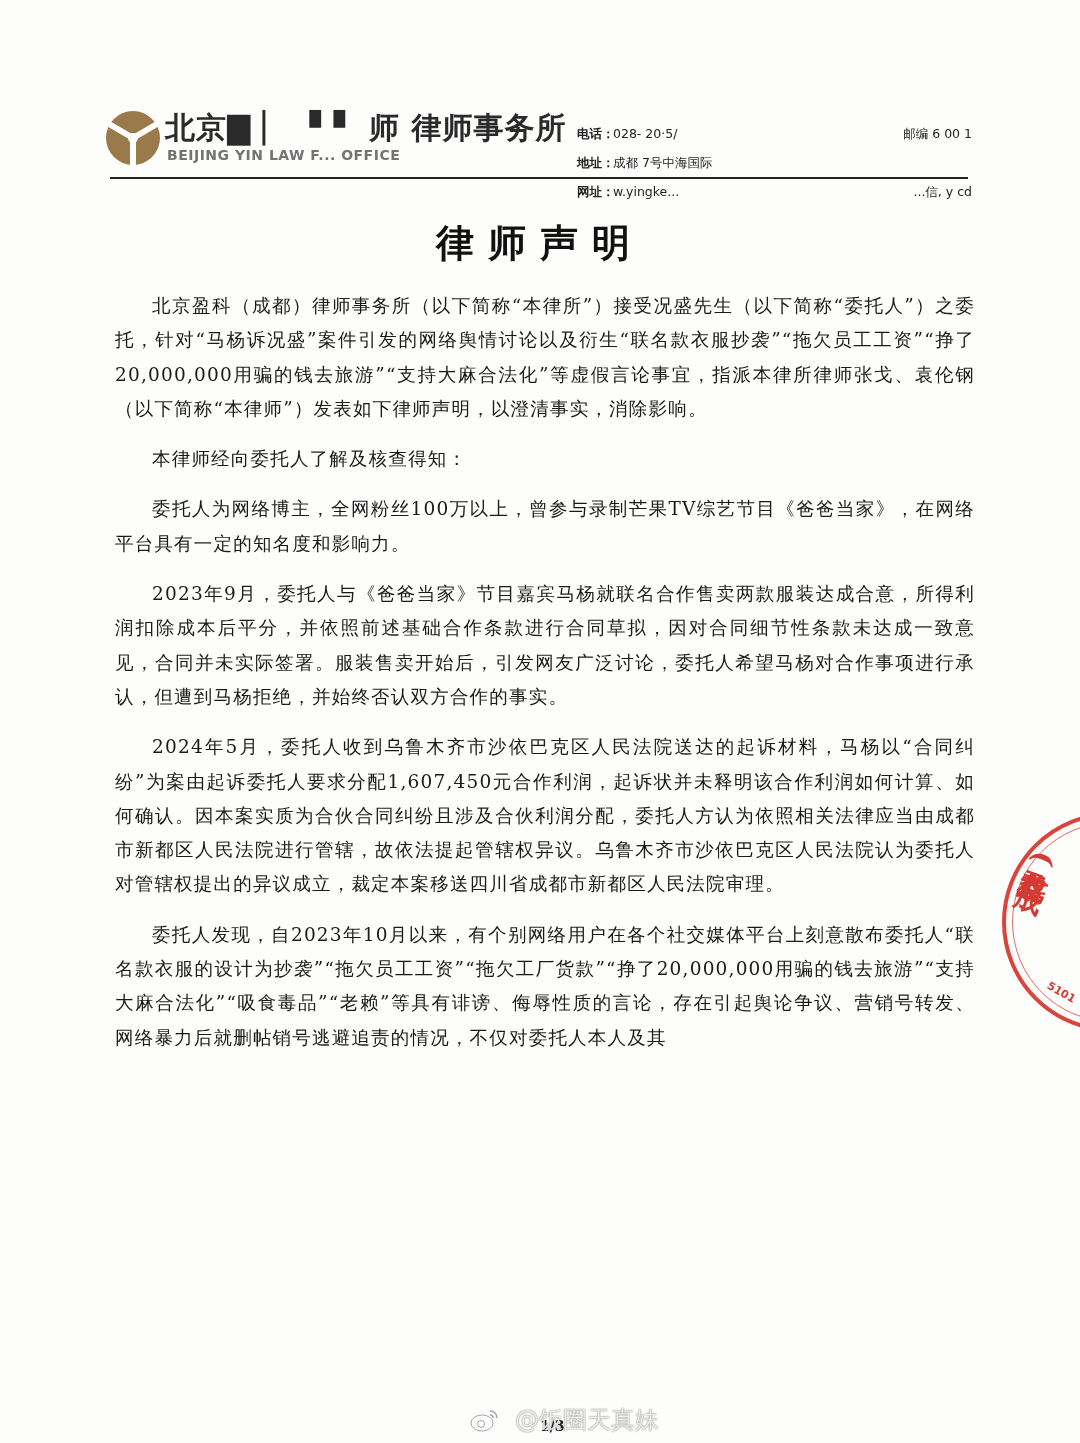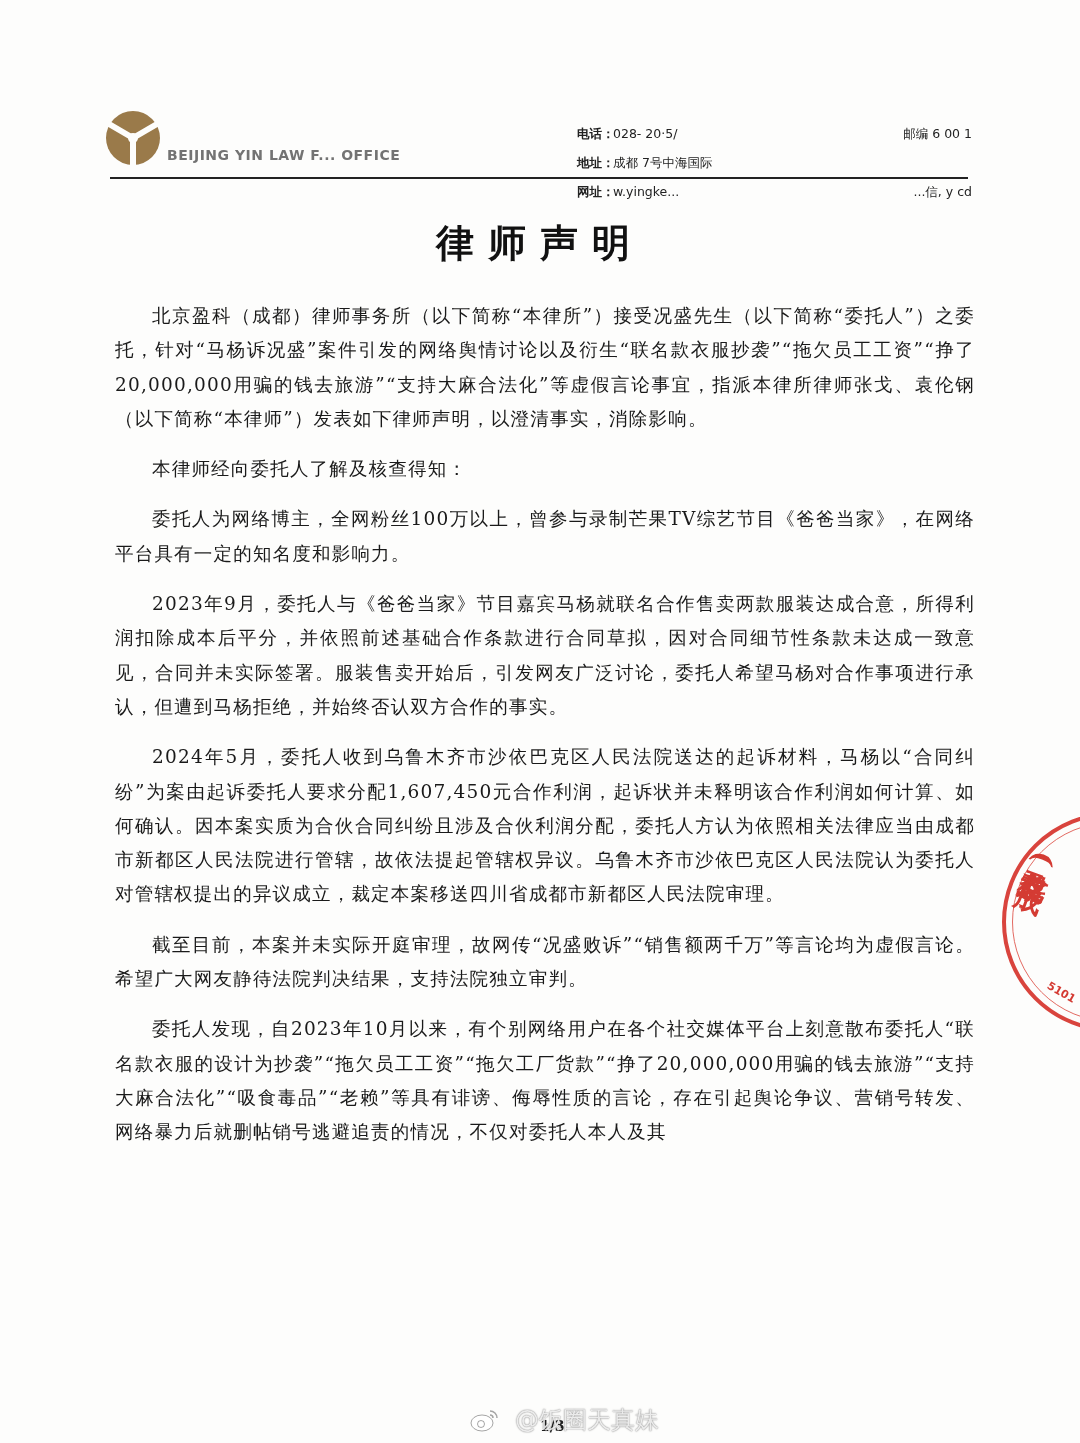--- a/index.html
+++ b/index.html
@@ -14,39 +14,40 @@
   .firm-cn { position:absolute; left:60px; top:8px; font-family:"DejaVu Sans","Liberation Sans",sans-serif; font-weight:bold; font-size:30px; color:#2a2a2a; letter-spacing:1px; white-space:nowrap; }
   .firm-en { position:absolute; left:62px; top:47px; font-family:"DejaVu Sans","Liberation Sans",sans-serif; font-weight:bold; font-size:14px; color:#737373; letter-spacing:0.5px; white-space:nowrap; }
   .contact { position:absolute; left:472px; top:12px; font-family:"DejaVu Sans","Liberation Sans",sans-serif; font-size:12.5px; line-height:15px; color:#222; width:400px; }
   .contact .row { display:flex; white-space:nowrap;margin-top:14px; }
   .contact .lbl { font-weight:bold; width:36px; }
   .contact .val { flex:1; }
   .contact .right { position:absolute; right:5px; }
   .head-rule { position:absolute; left:110px; top:177px; width:858px; height:2px; background:#222; }
   .title { position:absolute; left:0; top:218px; width:1080px; text-align:center; font-family:"DejaVu Sans","Liberation Sans",sans-serif; font-weight:bold; font-size:38px; letter-spacing:14px; color:#111; }
   .content { position:absolute; left:115px; top:283px; width:860px; font-size:18.5px; line-height:34.3px; letter-spacing:1.2px; text-align:justify; }
-  .para { text-indent:2em; margin:16px 0 16px 0; }
+  .para { text-indent:2em; margin:6px 0 16px 0; }
   .heading { font-weight:normal; text-indent:2em; margin:0 0 16px 0; font-family:"DejaVu Sans","Liberation Sans",sans-serif; }
   .seal { position:absolute; left:1002px; top:812px; width:220px; height:220px; border-radius:50%; border:4px solid #d9443d; box-sizing:border-box; }
   .seal-inner { position:absolute; left:6px; top:6px; right:6px; bottom:6px; border-radius:50%; border:1.5px solid #e36a62; }
   .seal-text { position:absolute; left:18px; top:36px; color:#d43b33; font-size:28px; font-weight:bold; writing-mode:vertical-rl; transform:rotate(20deg); font-family:"DejaVu Serif",serif; }
   .seal-num { position:absolute; left:40px; top:170px; color:#d43b33; font-size:11px; font-weight:bold; transform:rotate(30deg); font-family:"DejaVu Sans",sans-serif; }
   .page-num { position:absolute; left:540px; top:1418px; font-size:14px; font-weight:bold; color:#222; }
   .watermark { position:absolute; left:470px; top:1404px; font-family:"DejaVu Sans","Liberation Sans",sans-serif; font-size:24px; color:rgba(255,255,255,0.85); text-shadow:0 0 2px rgba(0,0,0,0.35),0 0 1px rgba(0,0,0,0.4); display:flex; align-items:center; gap:15px; white-space:nowrap; }
   .weibo-icon { width:30px; height:26px; }
 </style>
 </head>
 <body>
 
 <div class="letterhead">
   <svg class="logo" viewBox="0 0 56 56">
     <circle cx="28" cy="28" r="27" fill="#9a7a4a"></circle>
     <path d="M28 28 L28 55 M28 28 L4 14 M28 28 L52 14" stroke="#fdfdfc" stroke-width="6" fill="none"></path>
     <circle cx="28" cy="28" r="5" fill="#fdfdfc"></circle>
   </svg>
+  <div class="firm-cn">北京▇ ▏ ▝ ▘ 师 律师事务所</div>
   <div class="firm-en">BEIJING YIN   LAW F...            OFFICE</div>
   <div class="contact">
     <div class="row">
       <span class="lbl">电话：</span>
       <span class="val">028-     20·5/</span>
       <span class="right"><span>邮编</span> <span>6  00 1</span></span>
     </div>
     <div class="row">
       <span class="lbl">地址：</span>
       <span class="val">成都             7号中海国际</span>
@@ -61,21 +62,20 @@
 <div class="head-rule"></div>
 
 <div class="title">律师声明</div>
 
 <div class="content">
   <p class="para">北京盈科（成都）律师事务所（以下简称“本律所”）接受况盛先生（以下简称“委托人”）之委托，针对“马杨诉况盛”案件引发的网络舆情讨论以及衍生“联名款衣服抄袭”“拖欠员工工资”“挣了20,000,000用骗的钱去旅游”“支持大麻合法化”等虚假言论事宜，指派本律所律师张戈、袁伦钢（以下简称“本律师”）发表如下律师声明，以澄清事实，消除影响。</p>
   <p class="heading">本律师经向委托人了解及核查得知：</p>
   <p class="para">委托人为网络博主，全网粉丝100万以上，曾参与录制芒果TV综艺节目《爸爸当家》，在网络平台具有一定的知名度和影响力。</p>
   <p class="para">2023年9月，委托人与《爸爸当家》节目嘉宾马杨就联名合作售卖两款服装达成合意，所得利润扣除成本后平分，并依照前述基础合作条款进行合同草拟，因对合同细节性条款未达成一致意见，合同并未实际签署。服装售卖开始后，引发网友广泛讨论，委托人希望马杨对合作事项进行承认，但遭到马杨拒绝，并始终否认双方合作的事实。</p>
   <p class="para">2024年5月，委托人收到乌鲁木齐市沙依巴克区人民法院送达的起诉材料，马杨以“合同纠纷”为案由起诉委托人要求分配1,607,450元合作利润，起诉状并未释明该合作利润如何计算、如何确认。因本案实质为合伙合同纠纷且涉及合伙利润分配，委托人方认为依照相关法律应当由成都市新都区人民法院进行管辖，故依法提起管辖权异议。乌鲁木齐市沙依巴克区人民法院认为委托人对管辖权提出的异议成立，裁定本案移送四川省成都市新都区人民法院审理。</p>
-  <p class="para">截至目前，本案并未实际开庭审理，故网传“况盛败诉”“销售额两千万”等言论均为虚假言论。希望广大网友静待法院判决结果，支持法院独立审判。</p>
   <p class="para">委托人发现，自2023年10月以来，有个别网络用户在各个社交媒体平台上刻意散布委托人“联名款衣服的设计为抄袭”“拖欠员工工资”“拖欠工厂货款”“挣了20,000,000用骗的钱去旅游”“支持大麻合法化”“吸食毒品”“老赖”等具有诽谤、侮辱性质的言论，存在引起舆论争议、营销号转发、网络暴力后就删帖销号逃避追责的情况，不仅对委托人本人及其</p>
 </div>
 
 <div class="seal">
   <div class="seal-inner"></div>
   <div class="seal-text">北京盈科(成</div>
   <div class="seal-num">5101</div>
 </div>
 
 <div class="page-num">1/3</div>

